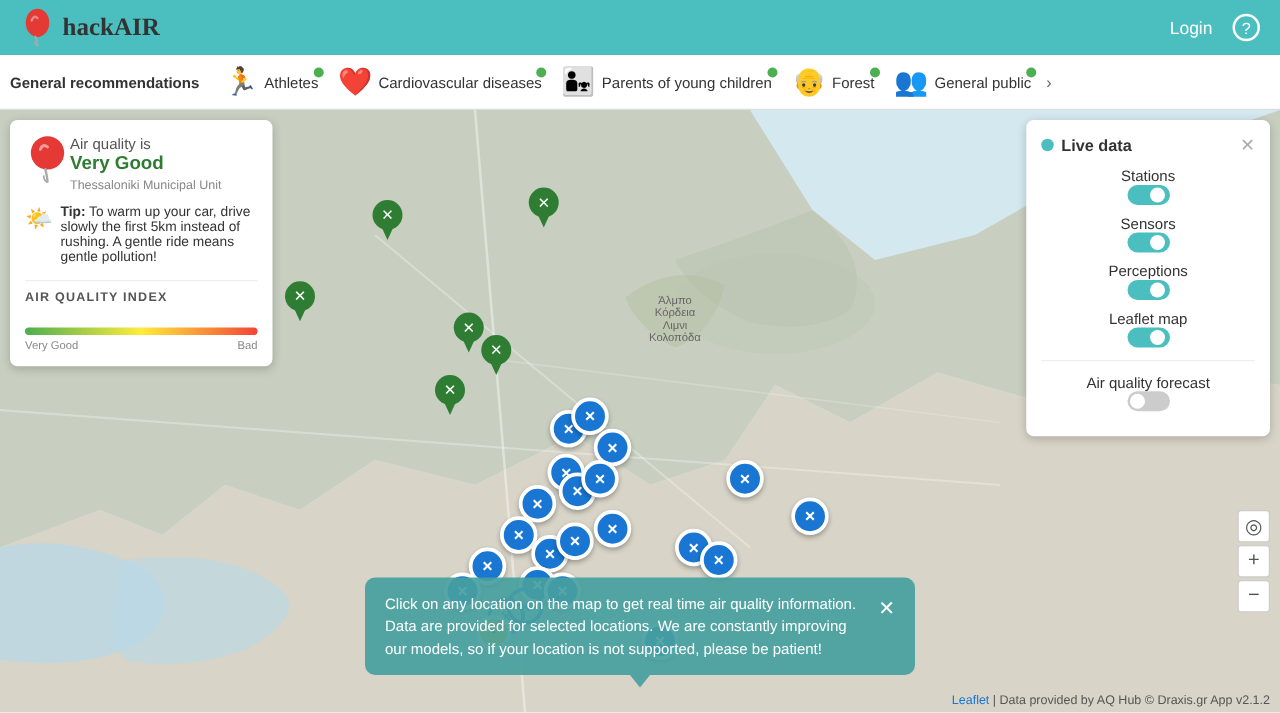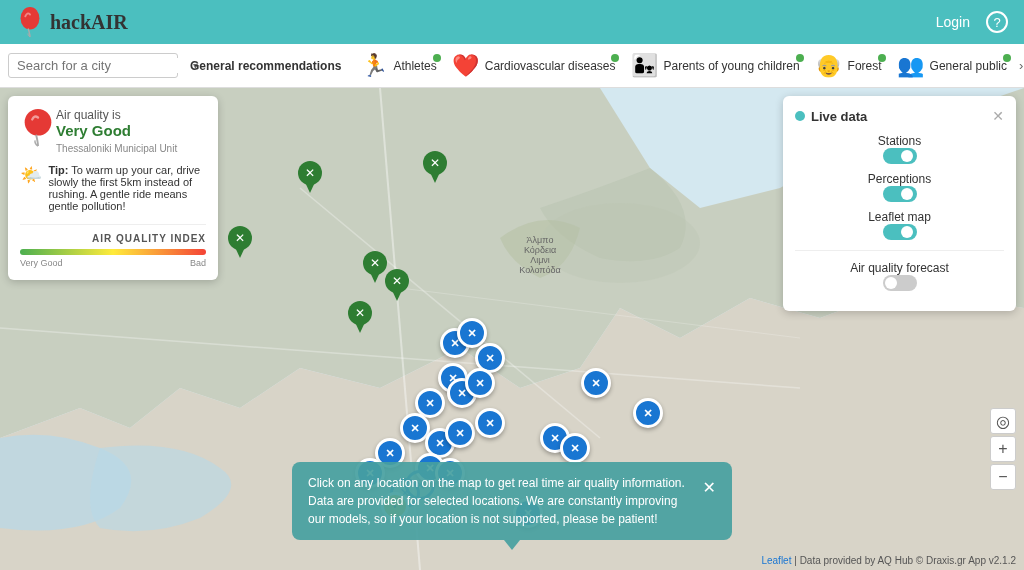--- a/index.html
+++ b/index.html
@@ -103,29 +103,29 @@
       box-shadow: 0 2px 8px rgba(0,0,0,0.2);
     }
     #info-top { display: flex; align-items: flex-start; }
     #balloon-icon { font-size: 36px; line-height: 1; }
     #air-quality-text { font-size: 12px; color: #555; }
     #air-quality-text strong { display: block; font-size: 15px; color: #2e7d32; font-weight: bold; }
     #location-text { font-size: 10px; color: #888; margin-top: 4px; }
     #tip-area { margin-top: 10px; font-size: 11px; color: #333; display: flex; gap: 6px; align-items: flex-start; }
     #tip-icon { font-size: 18px; }
     #aqi-section { margin-top: 12px; border-top: 1px solid #eee; padding-top: 8px; }
-    #aqi-label { text-align: right; font-size: 10px; font-weight: bold; color: #555; letter-spacing: 1px; margin-bottom: 5px; }
+    #aqi-label { text-align: left; font-size: 10px; font-weight: bold; color: #555; letter-spacing: 1px; margin-bottom: 18px; }
     #aqi-bar { height: 6px; border-radius: 3px; background: linear-gradient(to right, #4caf50, #ffeb3b, #f44336); }
     #aqi-labels { display: flex; justify-content: space-between; font-size: 9px; color: #888; margin-top: 3px; }
 
     
     #controls-panel {
       position: absolute; top: 8px; right: 8px;
       background: #fff; border-radius: 6px;
-      width: 233px; padding: 12px;
+      width: 195px; padding: 12px;
       box-shadow: 0 2px 8px rgba(0,0,0,0.2);
     }
     #live-data-header {
       display: flex; align-items: center; justify-content: space-between;
       margin-bottom: 10px;
     }
     #live-data-label { display: flex; align-items: center; gap: 6px; font-size: 13px; font-weight: bold; color: #333; }
     #live-dot { width: 10px; height: 10px; border-radius: 50%; background: #4bbfbf; }
     #close-controls { color: #aaa; cursor: pointer; font-size: 14px; }
 
@@ -208,24 +208,20 @@
     </svg>
     <span id="logo-text">hackAIR</span>
   </div>
   <div id="header-right">
     <button id="login-btn">Login</button>
     <button id="help-btn">?</button>
   </div>
 </div>
 
 <div id="navbar">
-  <div id="search-area">
-    <input id="search-input" type="text" style="border: none; outline: none; font-size: 13px; flex: 1 1 0%;" placeholder="Search for a city">
-    <span id="search-arrow">▾</span>
-  </div>
   <span id="general-rec">General recommendations</span>
 
   <div class="nav-profile">
     <span class="avatar">🏃</span>
     <span>Athletes</span>
     <span class="dot"></span>
   </div>
 
   <div class="nav-profile">
     <span class="avatar">❤️</span>
@@ -434,20 +430,24 @@
         <span>Live data</span>
       </div>
       <span id="close-controls">✕</span>
     </div>
 
     <div class="toggle-row">
       <span class="toggle-label">Stations</span>
       <div class="toggle-switch on"></div>
     </div>
     <div class="toggle-row">
+      <span class="toggle-label">Sensors</span>
+      <div class="toggle-switch on"></div>
+    </div>
+    <div class="toggle-row">
       <span class="toggle-label">Perceptions</span>
       <div class="toggle-switch on"></div>
     </div>
     <div class="toggle-row">
       <span class="toggle-label">Leaflet map</span>
       <div class="toggle-switch on"></div>
     </div>
 
     <div id="divider"></div>
 

